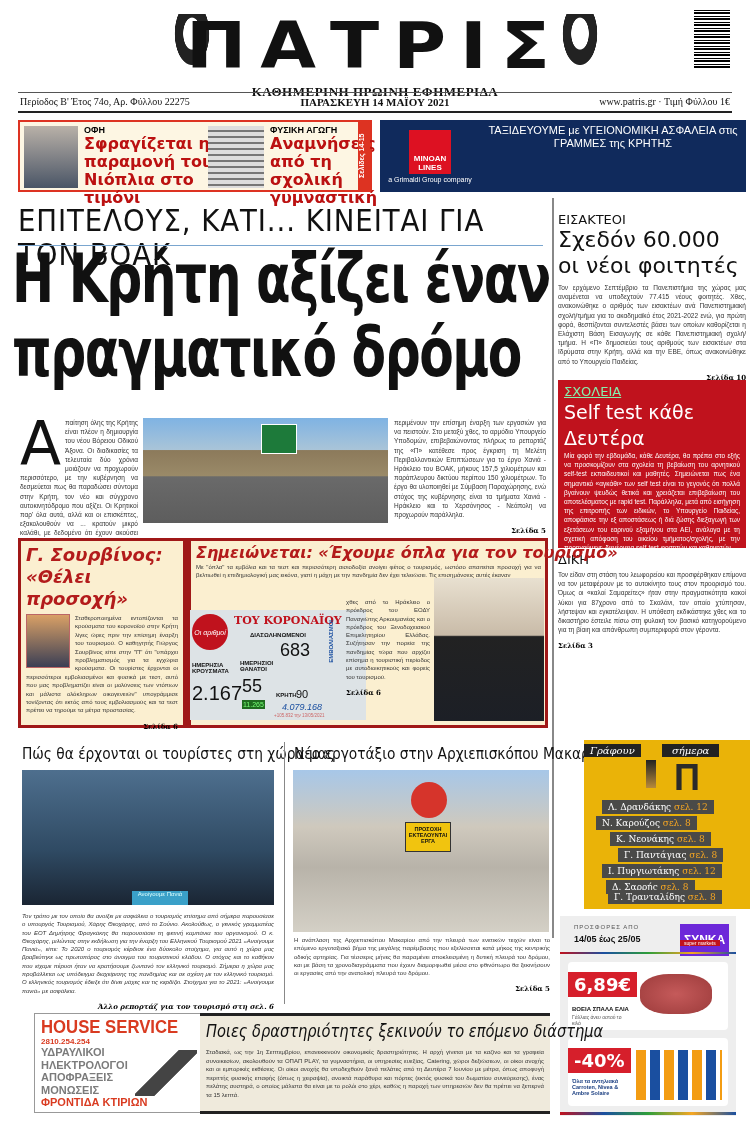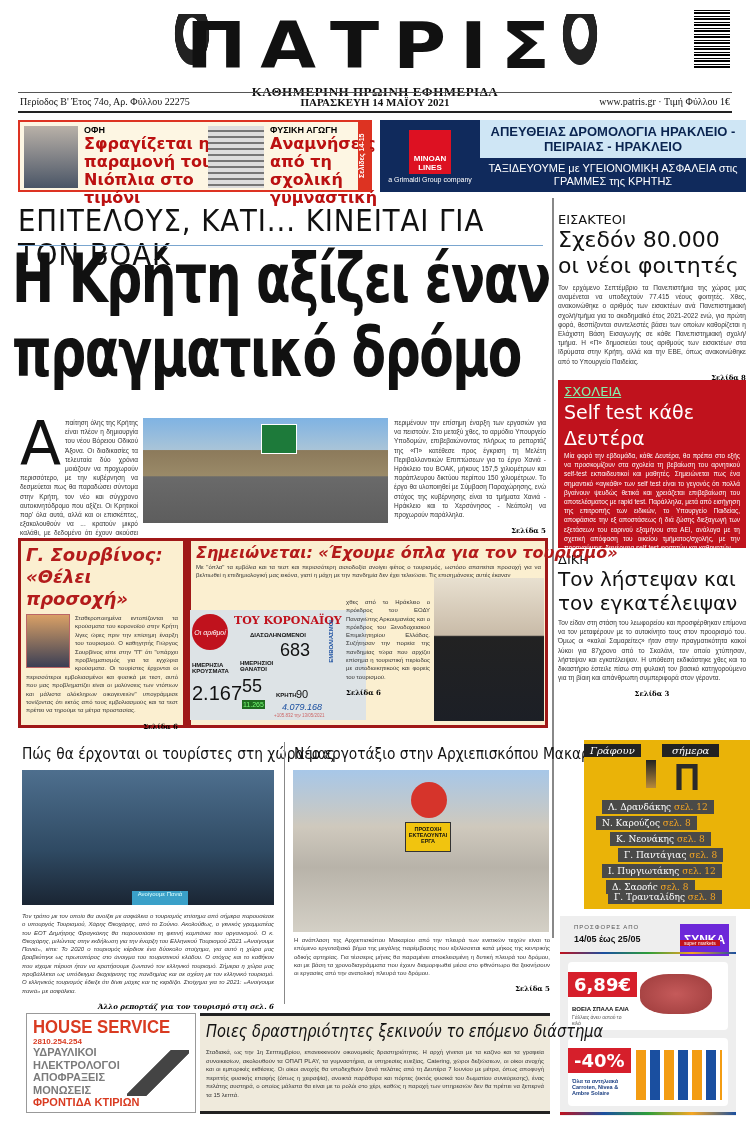--- a/index.html
+++ b/index.html
@@ -48,21 +48,21 @@
 .mayor-img{left:434px;top:578px;width:110px;height:143px;background:linear-gradient(180deg,#e8e0d0 0%,#c9bba8 40%,#222 41%,#1c1f26 100%)}
 
 .b-head{font-family:"DejaVu Sans",sans-serif;font-size:16px;line-height:20px;transform:scaleX(.86);transform-origin:left;white-space:nowrap}
 .theo-img{left:22px;top:770px;width:252px;height:135px;background:linear-gradient(180deg,#4e6f8e 0%,#2f4a63 60%,#1a2533 100%)}
 .works-img{left:293px;top:770px;width:256px;height:162px;background:linear-gradient(180deg,#a7c7e8 0%,#cfc9bd 35%,#b8b3a9 60%,#d4d0c6 100%)}
 .writers{left:584px;top:740px;width:176px;height:169px;background:#eab308}
 .writer-row{position:absolute;background:#4a4a48;color:#fff;font-size:9px;height:14px;line-height:14px;padding:0 6px;font-family:"DejaVu Serif",serif;white-space:nowrap}
 .writer-row b{color:#f5a623;font-weight:normal}
 .synka{left:560px;top:916px;width:176px;height:200px;background:#eeeeee}
 .price-tag{position:absolute;background:#d61f2b;color:#fff;font-weight:bold;font-family:"DejaVu Sans",sans-serif}
-.house{left:26px;top:1013px;width:170px;height:100px;border:1px solid #999;background:#fff;padding:3px 6px}
+.house{left:34px;top:1013px;width:170px;height:100px;border:1px solid #999;background:#fff;padding:3px 6px}
 .activities{left:200px;top:1013px;width:350px;height:101px;border-top:3px solid #222;border-bottom:3px solid #222;background:#efeadc;padding:4px 6px}
 </style>
 </head>
 <body>
 
 <div class="abs portrait" style="left:172px"></div>
 <div class="abs portrait" style="left:560px"></div>
 <div class="abs mast-title">ΠΑΤΡΙΣ</div>
 <div class="abs mast-sub">ΚΑΘΗΜΕΡΙΝΗ ΠΡΩΙΝΗ ΕΦΗΜΕΡΙΔΑ</div>
 <div class="abs barcode"></div>
@@ -83,21 +83,20 @@
     <div class="kicker">ΦΥΣΙΚΗ ΑΓΩΓΗ</div>
     <div class="promo-head">Αναμνήσεις από τη σχολική γυμναστική</div>
   </div>
   <div class="side-label">Σελίδες 14-15</div>
 </div>
 <div class="abs minoan">
   <div class="minoan-logo">MINOAN LINES</div>
   <div class="minoan-sub">a Grimaldi Group company</div>
 </div>
 <div class="abs route">
-  <div class="route-top">ΑΠΕΥΘΕΙΑΣ ΔΡΟΜΟΛΟΓΙΑ ΗΡΑΚΛΕΙΟ - ΠΕΙΡΑΙΑΣ - ΗΡΑΚΛΕΙΟ</div>
   <div class="route-bot">ΤΑΞΙΔΕΥΟΥΜΕ με ΥΓΕΙΟΝΟΜΙΚΗ ΑΣΦΑΛΕΙΑ στις ΓΡΑΜΜΕΣ της ΚΡΗΤΗΣ</div>
 </div>
 
 <div class="abs overline">ΕΠΙΤΕΛΟΥΣ, ΚΑΤΙ... ΚΙΝΕΙΤΑΙ ΓΙΑ ΤΟΝ ΒΟΑΚ</div>
 <div class="abs hl-rule"></div>
 <div class="abs headline">Η Κρήτη αξίζει έναν</div>
 <div class="abs headline" style="top:318px">πραγματικό δρόμο</div>
 <div class="abs" style="left:20px;top:418px;width:118px;height:110px">
   <span class="dropcap">Α</span>
   <p class="body-text">παίτηση όλης της Κρήτης είναι πλέον η δημιουργία του νέου Βόρειου Οδικού Άξονα. Οι διαδικασίες τα τελευταία δύο χρόνια μοιάζουν να προχωρούν περισσότερο, με την κυβέρνηση να δεσμεύεται πως θα παραδώσει σύντομα στην Κρήτη, τον νέο και σύγχρονο αυτοκινητόδρομο που αξίζει. Οι Κρητικοί παρ' όλα αυτά, αλλά και οι επισκέπτες, εξακολουθούν να ... κρατούν μικρό καλάθι, με δεδομένο ότι έχουν ακούσει δεκάδες εξαγγελίες, αλλά δεν έχουν δει έργο, οπότε</p>
@@ -106,35 +105,34 @@
     <div class="road-sign"></div>
   </div>
 <div class="abs" style="left:394px;top:418px;width:152px">
   <p class="body-text">περιμένουν την επίσημη έναρξη των εργασιών για να πειστούν. Στο μεταξύ χθες, το αρμόδιο Υπουργείο Υποδομών, επιβεβαιώνοντας πλήρως το ρεπορτάζ της «Π» κατέθεσε προς έγκριση τη Μελέτη Περιβαλλοντικών Επιπτώσεων για το έργο Χανιά - Ηράκλειο του ΒΟΑΚ, μήκους 157,5 χιλιομέτρων και παράπλευρου δικτύου περίπου 150 χιλιομέτρων. Το έργο θα υλοποιηθεί με Σύμβαση Παραχώρησης, ενώ στόχος της κυβέρνησης είναι τα τμήματα Χανιά - Ηράκλειο και το Χερσόνησος - Νεάπολη να προχωρούν παράλληλα.</p>
   <div style="text-align:right"><span class="sel">Σελίδα 5</span></div>
 </div>
 
 <div class="abs vrule"></div>
 <div class="abs rcol" style="top:212px">
   <div class="r-kicker">ΕΙΣΑΚΤΕΟΙ</div>
-  <div class="r-head">Σχεδόν 80.000 οι νέοι φοιτητές</div>
+  <div class="r-head">Σχεδόν 60.000 οι νέοι φοιτητές</div>
   <p class="body-text" style="margin-top:4px">Τον ερχόμενο Σεπτέμβριο τα Πανεπιστήμια της χώρας μας αναμένεται να υποδεχτούν 77.415 νέους φοιτητές. Χθες, ανακοινώθηκε ο αριθμός των εισακτέων ανά Πανεπιστημιακή σχολή/τμήμα για το ακαδημαϊκό έτος 2021-2022 ενώ, για πρώτη φορά, θεσπίζονται συντελεστές βάσει των οποίων καθορίζεται η Ελάχιστη Βάση Εισαγωγής σε κάθε Πανεπιστημιακή σχολή/τμήμα. Η «Π» δημοσιεύει τους αριθμούς των εισακτέων στα Ιδρύματα στην Κρήτη, αλλά και την ΕΒΕ, όπως ανακοινώθηκε από το Υπουργείο Παιδείας.</p>
-  <div style="text-align:right"><span class="sel">Σελίδα 8</span></div>
+  <div style="text-align:right"><span class="sel">Σελίδα 10</span></div>
 </div>
 <div class="abs redbox">
   <div class="r-kicker" style="color:#86efac;text-decoration:underline">ΣΧΟΛΕΙΑ</div>
   <div class="r-head" style="font-size:19px">Self test κάθε Δευτέρα</div>
   <p class="body-text">Μία φορά την εβδομάδα, κάθε Δευτέρα, θα πρέπει στο εξής να προσκομίζουν στα σχολεία τη βεβαίωση του αρνητικού self-test εκπαιδευτικοί και μαθητές. Σημειώνεται πως ένα σημαντικό «αγκάθι» των self test είναι το γεγονός ότι πολλά βγαίνουν ψευδώς θετικά και χρειάζεται επιβεβαίωση του αποτελέσματος με rapid test. Παράλληλα, μετά από εισήγηση της επιτροπής των ειδικών, το Υπουργείο Παιδείας, αποφάσισε την εξ αποστάσεως ή διά ζώσης διεξαγωγή των εξετάσεων του εαρινού εξαμήνου στα ΑΕΙ, ανάλογα με τη σχετική απόφαση του οικείου τμήματος/σχολής, με την προηγούμενη διενέργεια self-test φοιτητών και καθηγητών.</p>
   <div style="text-align:right"><span class="sel" style="color:#fff">Σελίδα 9</span></div>
 </div>
 <div class="abs rcol" style="top:552px">
   <div class="r-kicker">ΔΙΚΗ</div>
-  <div class="r-head" style="font-size:20px;line-height:24px">Τον λήστεψαν και τον εγκατέλειψαν</div>
   <p class="body-text" style="margin-top:3px">Τον είδαν στη στάση του λεωφορείου και προσφέρθηκαν επίμονα να τον μεταφέρουν με το αυτοκίνητο τους στον προορισμό του. Όμως οι «καλοί Σαμαρείτες» ήταν στην πραγματικότητα κακοί λύκοι για 87χρονο από το Σκαλάνι, τον οποίο χτύπησαν, λήστεψαν και εγκατέλειψαν. Η υπόθεση εκδικάστηκε χθες και το δικαστήριο έστειλε πίσω στη φυλακή τον βασικό κατηγορούμενο για τη βίαιη και απάνθρωπη συμπεριφορά στον γέροντα.</p>
-  <div style="text-align:center"><span class="sel">Σελίδα 3</span></div>
+  <div style="text-align:left"><span class="sel">Σελίδα 3</span></div>
 </div>
 
 <div class="abs tour-frame"></div>
 <div class="abs tour-divider"></div>
 <div class="abs" style="left:26px;top:544px;width:152px">
   <div class="red-head" style="font-size:18px;line-height:22px">Γ. Σουρβίνος:</div>
   <div class="red-head" style="font-size:18px;line-height:22px">«Θέλει προσοχή»</div>
   <div style="float:left;width:44px;height:54px;margin:4px 5px 2px 0;background:linear-gradient(180deg,#d9a066,#3b3f55);border:1px solid #b66"></div>
   <p class="body-text" style="margin-top:4px;font-size:6px;line-height:8.4px">Σταθεροποιημένα εντοπίζονται τα κρούσματα του κορονοϊού στην Κρήτη λίγες ώρες πριν την επίσημη έναρξη του τουρισμού. Ο καθηγητής Γιώργος Σουρβίνος είπε στην "Π" ότι "υπάρχει προβληματισμός για τα εγχώρια κρούσματα. Οι τουρίστες έρχονται οι περισσότεροι εμβολιασμένοι και φυσικά με τεστ, αυτό που μας προβληματίζει είναι οι μολύνσεις των ντόπιων και μάλιστα ολόκληρων οικογενειών" υπογράμμισε τονίζοντας ότι εκτός από τους εμβολιασμούς και τα τεστ πρέπει να τηρούμε τα μέτρα προστασίας.</p>
   <div style="text-align:right"><span class="sel">Σελίδα 6</span></div>

